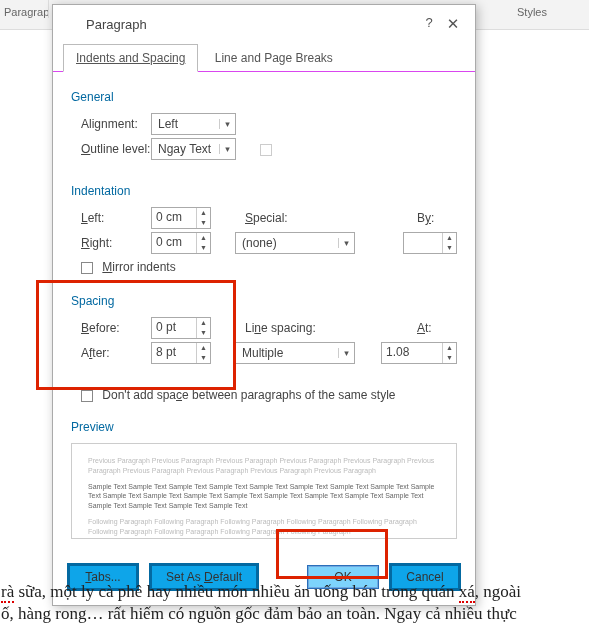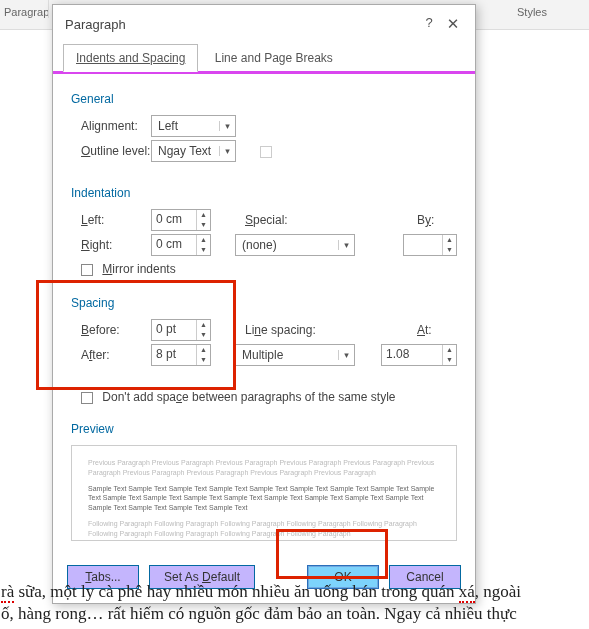--- a/index.html
+++ b/index.html
@@ -46,32 +46,33 @@
     background: #fff;
     border: 1px solid #aaa;
     box-shadow: 2px 2px 10px rgba(0,0,0,0.25);
   }
   .titlebar {
     padding: 10px 10px 6px 12px;
     display: flex;
     align-items: center;
     font-size: 13px;
     color: #444;
+    margin-left: 21px;
   }
   .title-text { flex: 1; }
   .help-btn, .close-btn {
     width: 24px; height: 18px;
     text-align: center;
     font-size: 13px;
     color: #555;
     cursor: pointer;
   }
   .close-btn { font-size: 15px; }
   .tabs {
-    border-bottom: 3px solid #d946ef;
+    border-bottom: 1px solid #d946ef;
     padding-left: 10px;
     margin-top: 4px;
   }
   .tab {
     display: inline-block;
     padding: 6px 12px;
     font-size: 12px;
     color: #555;
     border: 1px solid transparent;
     border-bottom: none;
@@ -186,22 +187,22 @@
     overflow: hidden;
   }
   .preview-box .sample { color: #666; }
   .btn-row {
     display: flex;
     gap: 10px;
     padding: 8px 14px 14px 14px;
     align-items: center;
   }
   .btn {
-    border: 1px solid #0369a1;
-    background: #c4b5fd;
+    border: 3px solid #0369a1;
+    background: #0ea5e9;
     padding: 4px 14px;
     font-size: 12px;
     color: #333;
     cursor: pointer;
     min-width: 72px;
     text-align: center;
   }
   .btn.primary {
     border: 1px solid #2a6fba;
     background: #7dd3fc;

